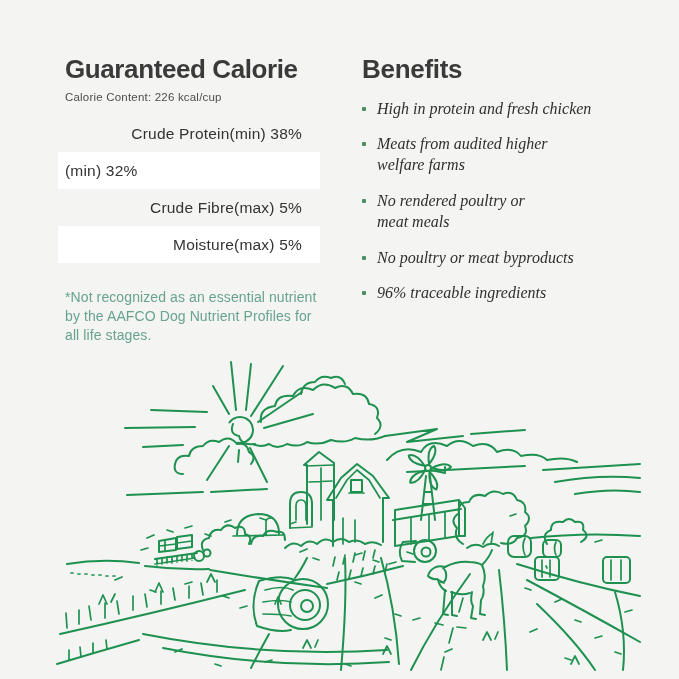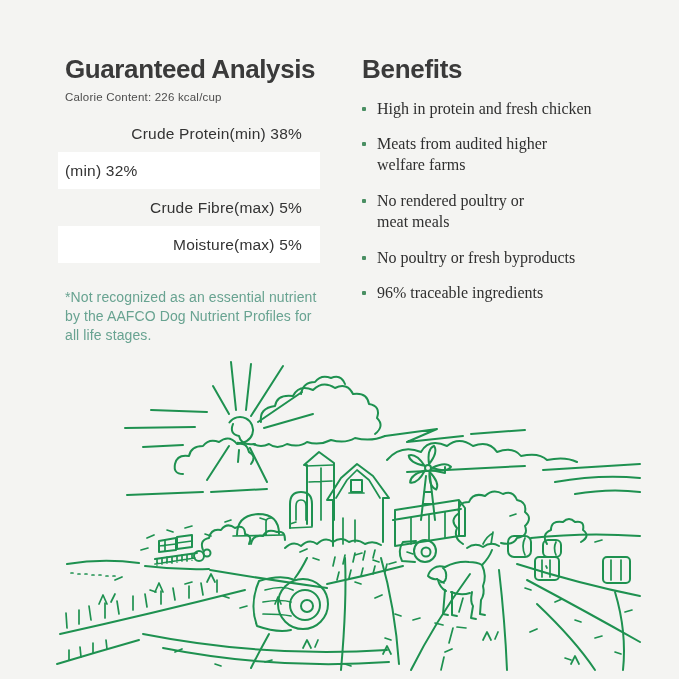--- a/index.html
+++ b/index.html
@@ -29,21 +29,21 @@
   .footnote{
     position:absolute;left:65px;top:288px;width:252px;margin:0;
     font-size:14px;line-height:1.35;color:var(--footnote);letter-spacing:0.1px;
   }
   
   .benefits{position:absolute;left:362px;top:55px;width:256px;}
   .benefits-title{
     margin:0;font-size:26px;font-weight:700;color:var(--heading);
     letter-spacing:-0.3px;line-height:1.1;
   }
-  .benefits ul{list-style:none;margin:15px 0 0;padding:0;}
+  .benefits ul{list-style:none;margin:15px 0 0;padding:0;font-style:italic;}
   .benefits li{
     display:flex;gap:11px;margin-bottom:15px;
     font-family:"Liberation Serif",serif;font-size:16px;line-height:1.3;
     color:var(--body_text);
   }
   .benefit-text{white-space:pre-line;}
   .dot{
     width:4px;height:4px;border-radius:1px;background:var(--bullet);
     margin-top:8px;flex:none;
   }
@@ -54,21 +54,21 @@
     stroke-linecap:round;stroke-linejoin:round;
   }
   .farm .thin{stroke-width:1.7;}
 </style>
 </head>
 <body>
 
 <div>
 
   <header class="ga-head">
-    <h1 class="ga-title">Guaranteed Analysis</h1>
+    <h1 class="ga-title">Guaranteed Calorie</h1>
     <p class="ga-sub">Calorie Content: 226 kcal/cup</p>
   </header>
 
   <div class="ga-table">
     <div class="ga-row">
       <span class="label">Crude Protein</span>
       <span class="value">(min) 38%</span>
     </div>
     <div class="ga-row white">
       <span class="value">(min) 32%</span>
@@ -97,21 +97,21 @@
         <span class="benefit-text">Meats from audited higher
 welfare farms</span>
       </li>
       <li>
         <span class="dot"></span>
         <span class="benefit-text">No rendered poultry or
 meat meals</span>
       </li>
       <li>
         <span class="dot"></span>
-        <span class="benefit-text">No poultry or fresh byproducts</span>
+        <span class="benefit-text">No poultry or meat byproducts</span>
       </li>
       <li>
         <span class="dot"></span>
         <span class="benefit-text">96% traceable ingredients</span>
       </li>
     </ul>
   </section>
 
   <svg class="farm" viewBox="0 0 590 320" aria-hidden="true">
 

